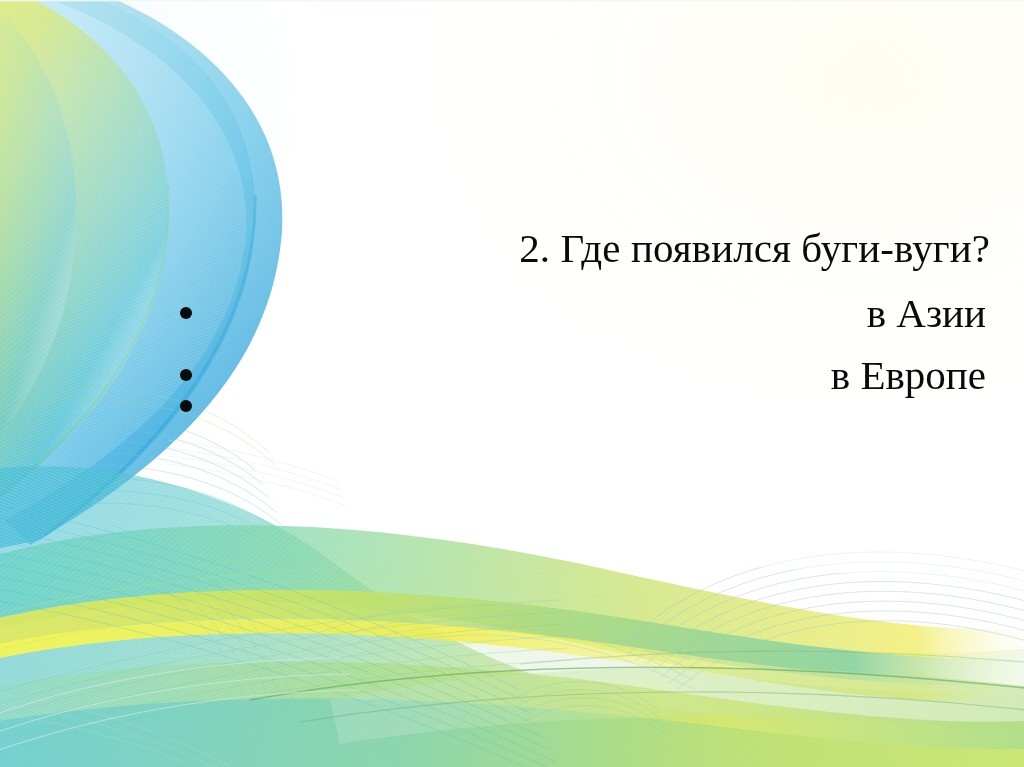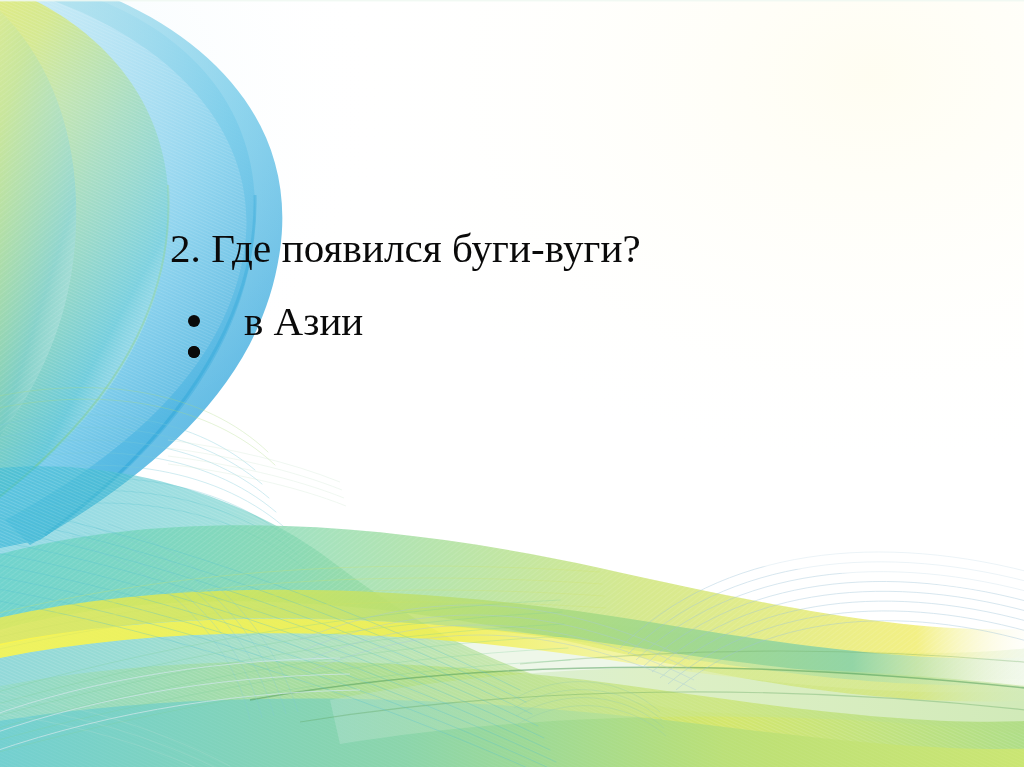--- a/index.html
+++ b/index.html
@@ -7,20 +7,21 @@
   body{
     font-family:"Liberation Serif", serif;
     -webkit-font-smoothing:antialiased;
   }
   #slide{
     position:relative;
     width:1024px;
     height:767px;
     overflow:hidden;
     background:#ffffff;
+    text-align:right;
   }
   #bg-art{
     position:absolute;
     left:0; top:0;
     width:1024px; height:767px;
     pointer-events:none;
   }
   
   #content{
     position:absolute;
@@ -31,21 +32,21 @@
   }
   #question-title{
     font-size:41px;
     line-height:60px;
     color:#0a0a0a;
     white-space:nowrap;
     letter-spacing:0.1px;
   }
   #answer-list{
     list-style:none;
-    margin:12px;
+    margin:4px;
     padding:0;
   }
   .answer-item{
     position:relative;
     font-size:41px;
     line-height:62px;
     color:#0a0a0a;
     padding-left:62px;
     white-space:nowrap;
   }
@@ -337,20 +338,21 @@
 
     <ul id="answer-list">
 
       <li class="answer-item">
         <span class="answer-bullet"></span>
         <span>в Азии</span>
       </li>
 
       <li class="answer-item">
         <span class="answer-bullet"></span>
+        <span>в Европе</span>
       </li>
 
       <li class="answer-item">
         <span class="answer-bullet"></span>
       </li>
 
     </ul>
   </div>
 
 </div>

